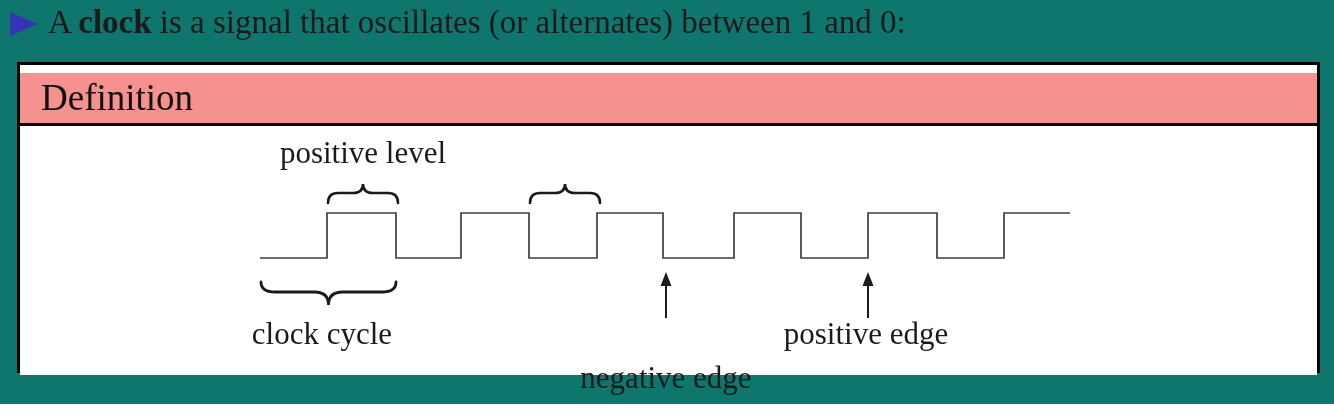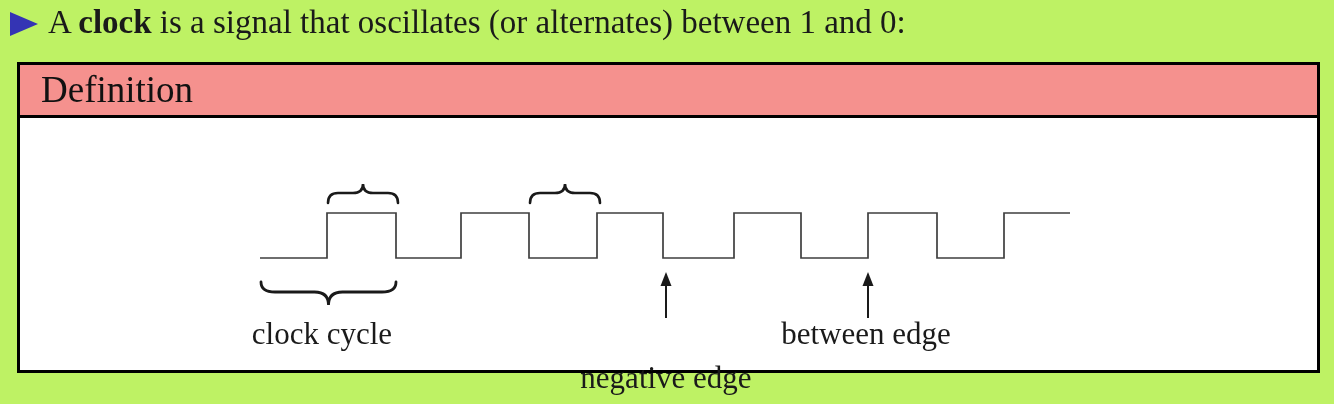--- a/index.html
+++ b/index.html
@@ -1,21 +1,21 @@
 <!DOCTYPE html>
 <html><head>
 <meta charset="utf-8">
 <style>
   html, body { margin: 0; padding: 0; }
   body { font-family: "Liberation Serif", serif; background: #ffffff; }
   .slide {
     position: relative;
     width: 1334px;
     height: 404px;
-    background: #bef264;
+    background: #0f766e;
     overflow: hidden;
   }
   
   .bullet-tri {
     position: absolute;
     left: 10px; top: 12px;
     width: 0; height: 0;
     border-top: 12.5px solid transparent;
     border-bottom: 12.5px solid transparent;
     border-left: 28px solid #3434B4;
@@ -37,20 +37,21 @@
     background: #ffffff;
   }
   .defbox-header {
     height: 50px;
     line-height: 50px;
     background: #F5918E;
     border-bottom: 3px solid #000000;
     padding-left: 21px;
     font-size: 37px;
     color: #111111;
+    margin-top: 8px;
   }
   .defbox-body {
     position: relative;
     width: 100%;
     height: 249px;
     background: #ffffff;
   }
   
   .wave-svg {
     position: absolute;
@@ -92,17 +93,18 @@
       <path d="M 260 258 H 327 V 213 H 396 V 258 H 461 V 213 H 529 V 258 H 597 V 213 H 663 V 258 H 734 V 213 H 801 V 258 H 868 V 213 H 937 V 258 H 1004 V 213 H 1070" fill="none" stroke="#3F3F3F" stroke-width="1.7"></path>
       <path d="M 328 203 Q 328 193 338 193 L 353 193 Q 363 193 363 184 Q 363 193 373 193 L 388 193 Q 398 193 398 203" fill="none" stroke="#1A1A1A" stroke-width="2.6" stroke-linecap="round"></path>
       <path d="M 530 203 Q 530 193 540 193 L 555 193 Q 565 193 565 184 Q 565 193 575 193 L 590 193 Q 600 193 600 203" fill="none" stroke="#1A1A1A" stroke-width="2.6" stroke-linecap="round"></path>
       <path d="M 261 282 Q 261 292 275 292 L 314.5 292 Q 328.5 292 328.5 305 Q 328.5 292 342.5 292 L 382 292 Q 396 292 396 282" fill="none" stroke="#1A1A1A" stroke-width="2.8" stroke-linecap="round"></path>
       <line x1="666" y1="318" x2="666" y2="282" stroke="#1A1A1A" stroke-width="2"></line>
       <path d="M 666 272 L 660.5 286 L 671.5 286 Z" fill="#1A1A1A"></path>
       <line x1="868" y1="318" x2="868" y2="282" stroke="#1A1A1A" stroke-width="2"></line>
       <path d="M 868 272 L 862.5 286 L 873.5 286 Z" fill="#1A1A1A"></path>
     </svg>
 
+  <div class="lbl lbl-pos-level">positive level</div>
   <div class="lbl lbl-clock-cycle">clock cycle</div>
   <div class="lbl lbl-neg-edge">negative edge</div>
-  <div class="lbl lbl-pos-edge">between edge</div>
+  <div class="lbl lbl-pos-edge">positive edge</div>
 
 </div>
 
 </body></html>

